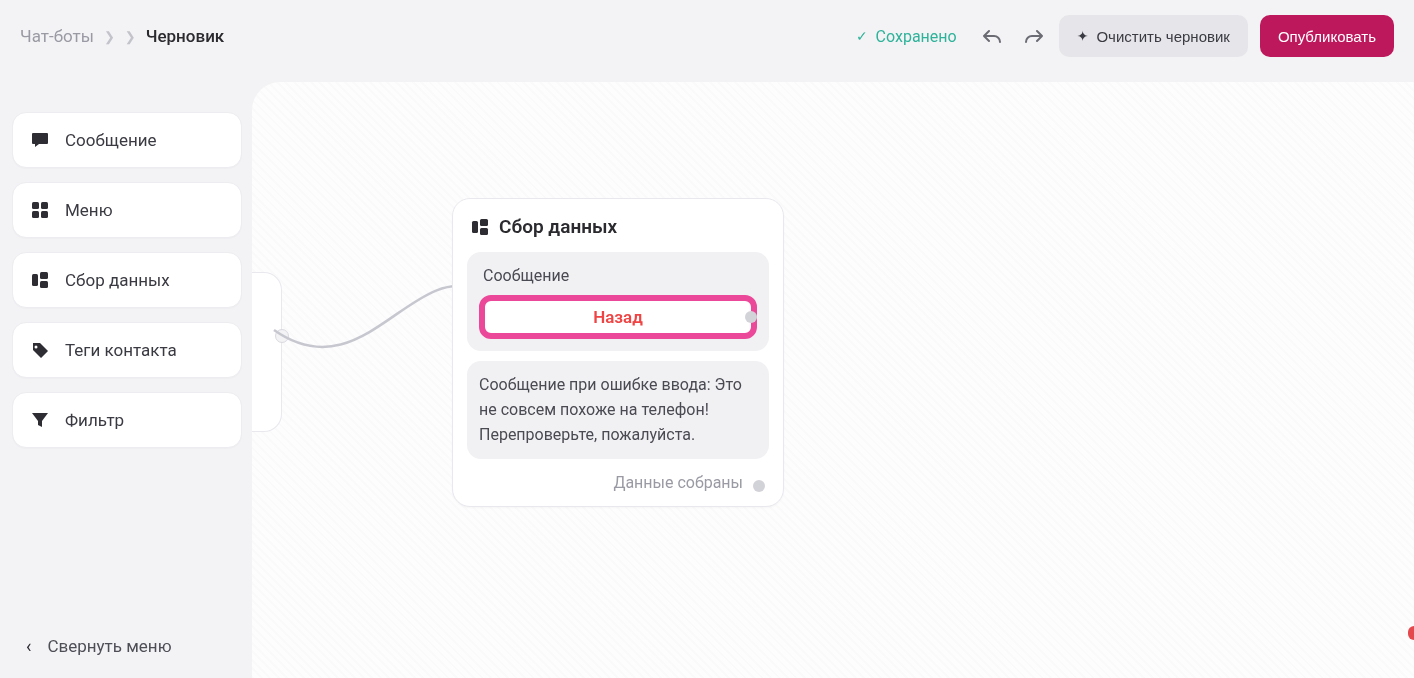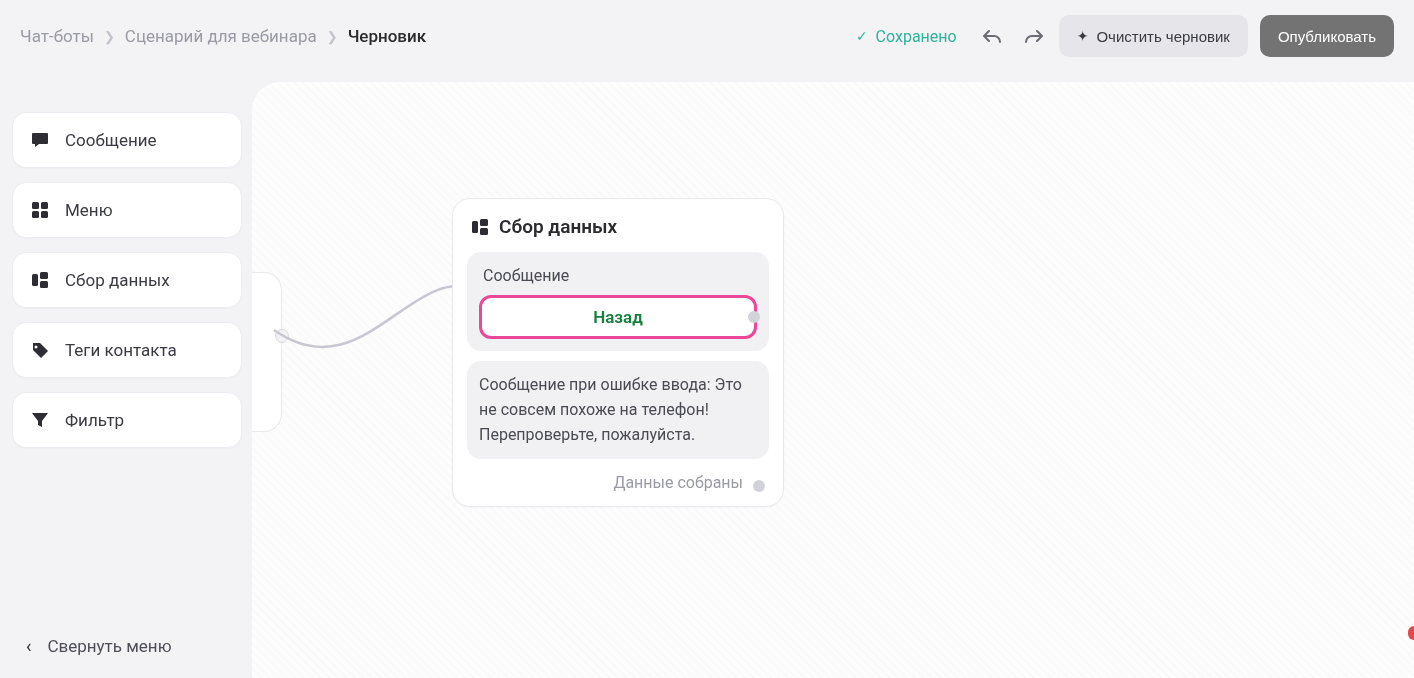--- a/index.html
+++ b/index.html
@@ -59,21 +59,21 @@
     display: inline-flex;
     align-items: center;
     padding: 0 18px;
     font-size: 15px;
     cursor: pointer;
     gap: 8px;
     border: none;
   }
   .btn.secondary { background: #e6e6ea; color: #3a3a42; }
   .btn.secondary .sparkle { font-size: 14px; color: #3a3a42; }
-  .btn.primary { background: #737373; color: #fff; font-weight: 500; }
+  .btn.primary { background: #be185d; color: #fff; font-weight: 500; }
 
   
   .canvas {
     position: absolute;
     left: 252px;
     top: 82px;
     right: 0;
     bottom: 0;
     background: #fdfdfe;
     border-top-left-radius: 28px;
@@ -139,28 +139,28 @@
     padding: 12px;
   }
   .panel-label {
     font-size: 16px;
     color: #4a4a52;
     margin: 2px 0 10px 4px;
   }
   .back-btn {
     position: relative;
     background: #fff;
-    border: 3px solid #ec4899;
+    border: 6px solid #ec4899;
     border-radius: 12px;
     height: 44px;
     display: flex;
     align-items: center;
     justify-content: center;
     font-weight: 600;
-    color: #15803d;
+    color: #ef4444;
     font-size: 17px;
   }
   .back-btn .port {
     position: absolute;
     right: -6px; top: 50%;
     transform: translateY(-50%);
     width: 12px; height: 12px; border-radius: 50%;
     background: #d2d2d9;
   }
 
@@ -244,21 +244,20 @@
 
   svg { display: block; }
 </style>
 </head>
 <body>
 
 <div class="header">
   <div class="breadcrumb">
     <span class="crumb">Чат-боты</span>
     <span class="chev">❯</span>
-    <span class="crumb">Сценарий для вебинара</span>
     <span class="chev">❯</span>
     <span class="crumb current">Черновик</span>
   </div>
 
   <div class="header-right">
     <div class="saved">
       <span class="check">✓</span>
       <span>Сохранено</span>
     </div>
     <div class="ic-btn" title="undo">

